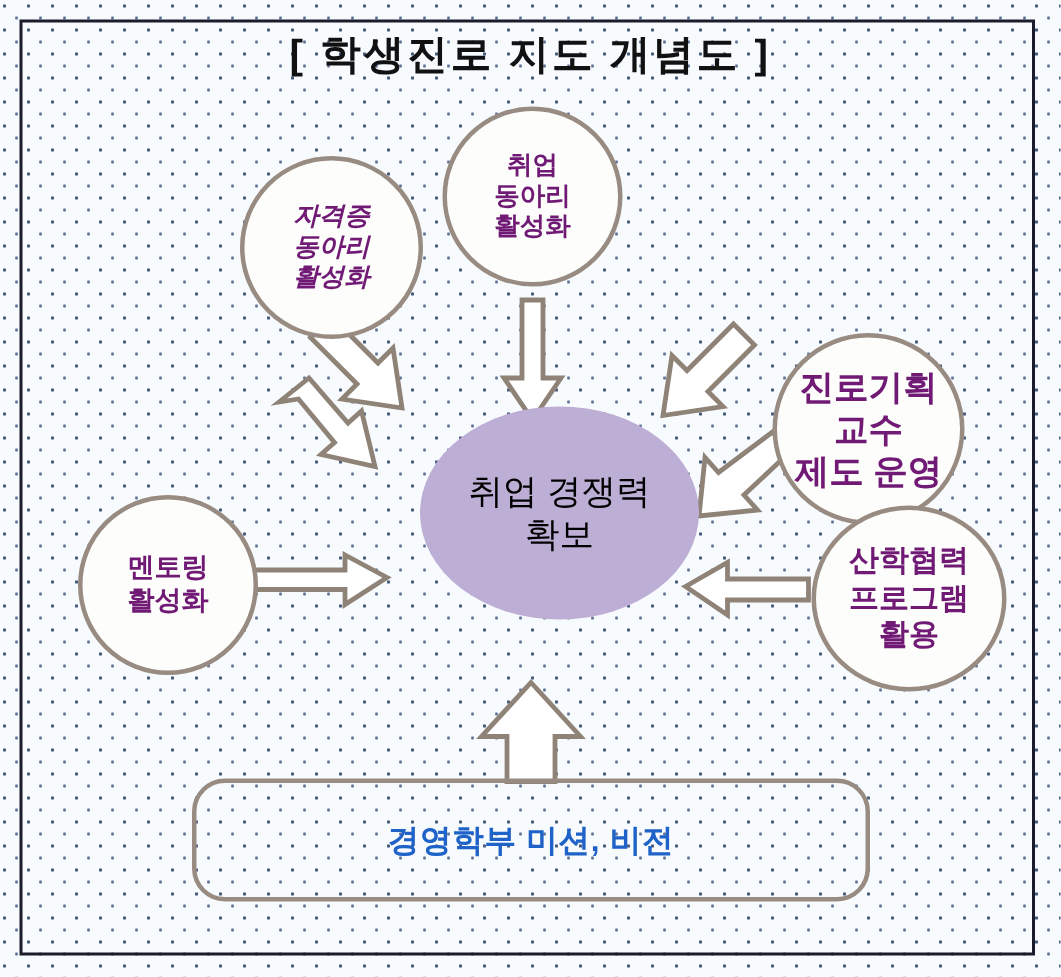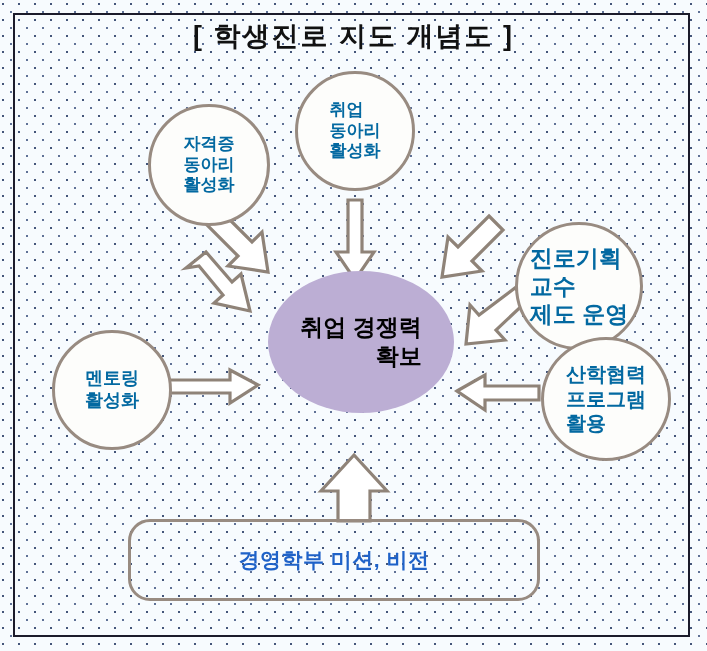--- a/index.html
+++ b/index.html
@@ -68,53 +68,53 @@
   
   .node {
     position: absolute;
     box-sizing: border-box;
     border-radius: 50%;
     background: #fdfdfb;
     border: 3.2px solid #988b81;
     display: flex;
     align-items: center;
     justify-content: center;
-    text-align: left;
-    color: #0369a1;
+    text-align: center;
+    color: #701a75;
     font-weight: bold;
     line-height: 1.22;
     font-size: 16px;
     white-space: pre-line;
   }
 
   #center-node {
     position: absolute;
-    left: 268px;
+    left: 280px;
     top: 271px;
     width: 186px;
     height: 142px;
     border-radius: 50%;
     background: #bcaed4;
     border: none;
     display: flex;
     align-items: center;
     justify-content: center;
-    text-align: right;
+    text-align: center;
     color: #000000;
-    font-weight: bold;
+    font-weight: normal;
     font-size: 23px;
     line-height: 1.25;
     white-space: pre-line;
   }
 
   #mission-box {
     position: absolute;
     left: 128px;
     top: 519px;
-    width: 412px;
+    width: 452px;
     height: 82px;
     box-sizing: border-box;
     border: 3.2px solid #988b81;
     border-radius: 22px;
     background: transparent;
     display: flex;
     flex-direction: row;
     align-items: center;
     justify-content: center;
     text-align: center;
@@ -173,21 +173,21 @@
     </g>
 
     <g>
       <polygon class="blockarrow" points="354,455 387,491 370,491 370,521 338,521 338,491 321,491"></polygon>
     </g>
   </svg>
 
   <div id="center-node">취업 경쟁력
 확보</div>
 
-  <div class="node" style="left:148px; top:104px; width:122px; height:122px; font-size:17px;">자격증
+  <div class="node" style="left:160px; top:104px; width:122px; height:122px; font-size:17px;font-style:italic;">자격증
 동아리
 활성화</div>
 
   <div class="node" style="left:295px; top:71px; width:120px; height:120px; font-size:17px;">취업
 동아리
 활성화</div>
 
 
   <div class="node" style="left:515px; top:222px; width:128px; height:128px; font-size:23px;">진로기획
 교수

